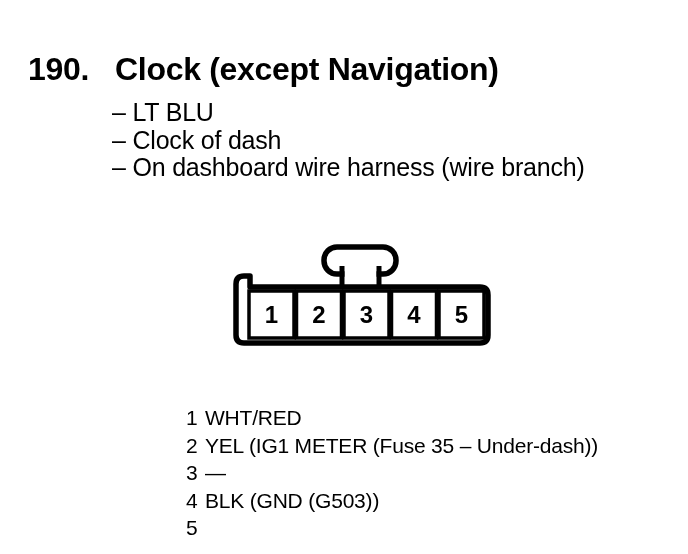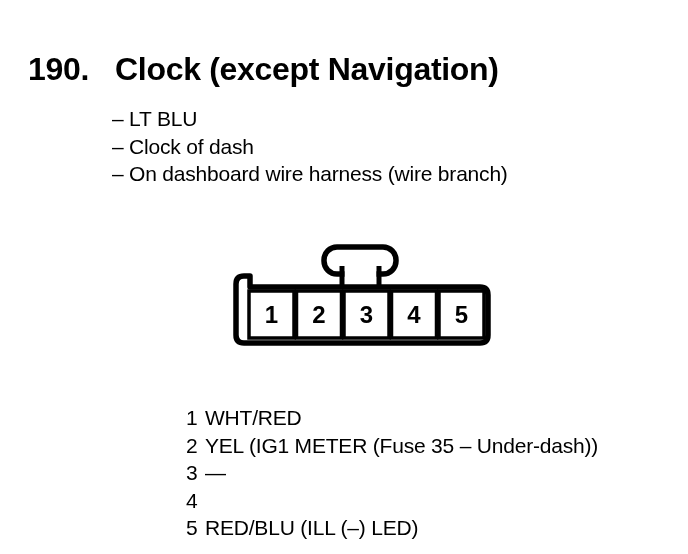--- a/index.html
+++ b/index.html
@@ -26,22 +26,22 @@
     letter-spacing: -0.3px;
     white-space: nowrap;
   }
   .title-num {
     display: inline-block;
     width: 87px;
   }
   .notes {
     position: absolute;
     left: 112px;
-    top: 69px;
-    font-size: 21px;
+    top: 63px;
+    font-size: 25px;
     line-height: 27.5px;
     letter-spacing: -0.2px;
     white-space: nowrap;
   }
   .connector-svg {
     position: absolute;
     left: 0;
     top: 0;
   }
   .pinout {
@@ -120,20 +120,20 @@
     <div class="pin-row">
       <span class="pin-num">2</span>
       <span class="pin-desc">YEL (IG1 METER (Fuse 35 – Under-dash))</span>
     </div>
     <div class="pin-row">
       <span class="pin-num">3</span>
       <span class="pin-desc">—</span>
     </div>
     <div class="pin-row">
       <span class="pin-num">4</span>
+      <span class="pin-desc">BLK (GND (G503))</span>
     </div>
     <div class="pin-row">
       <span class="pin-num">5</span>
-      <span class="pin-desc">RED/BLU (ILL (–) LED)</span>
     </div>
   </div>
 
 </div>
 
 </body></html>

